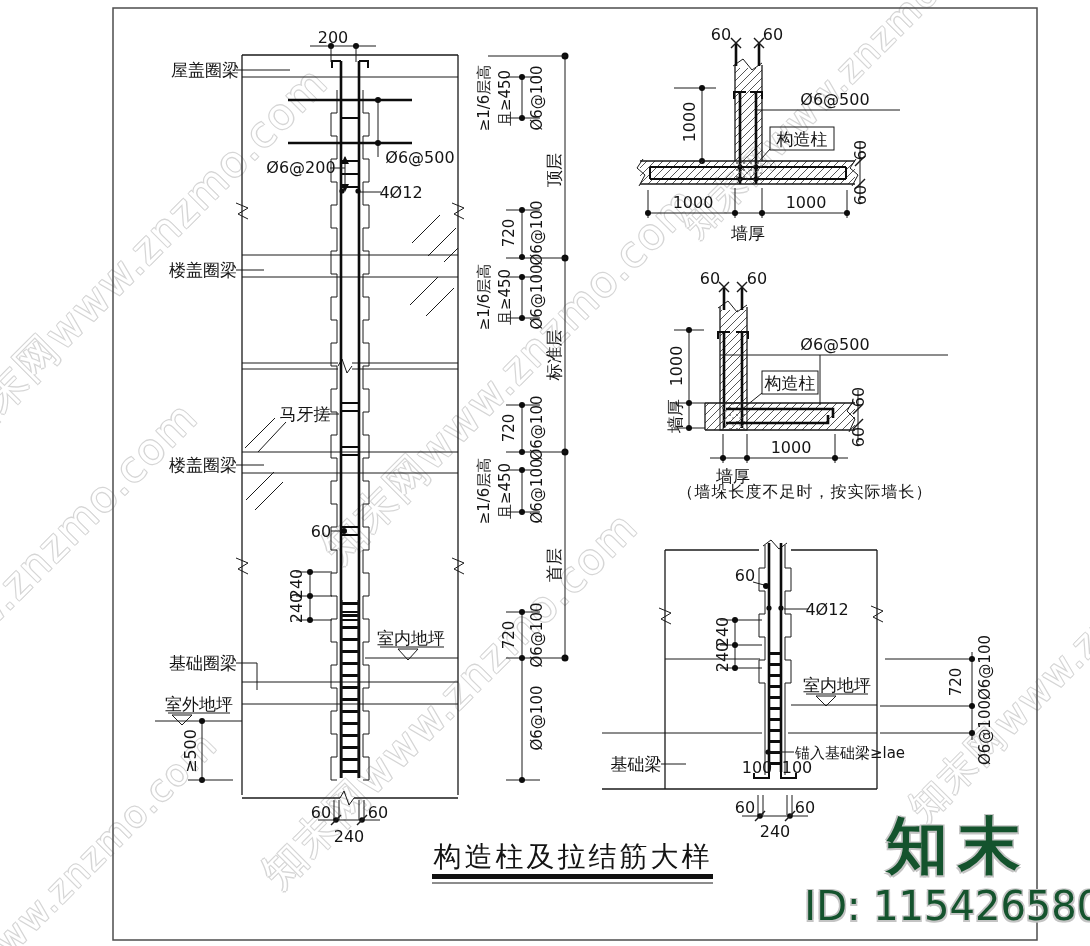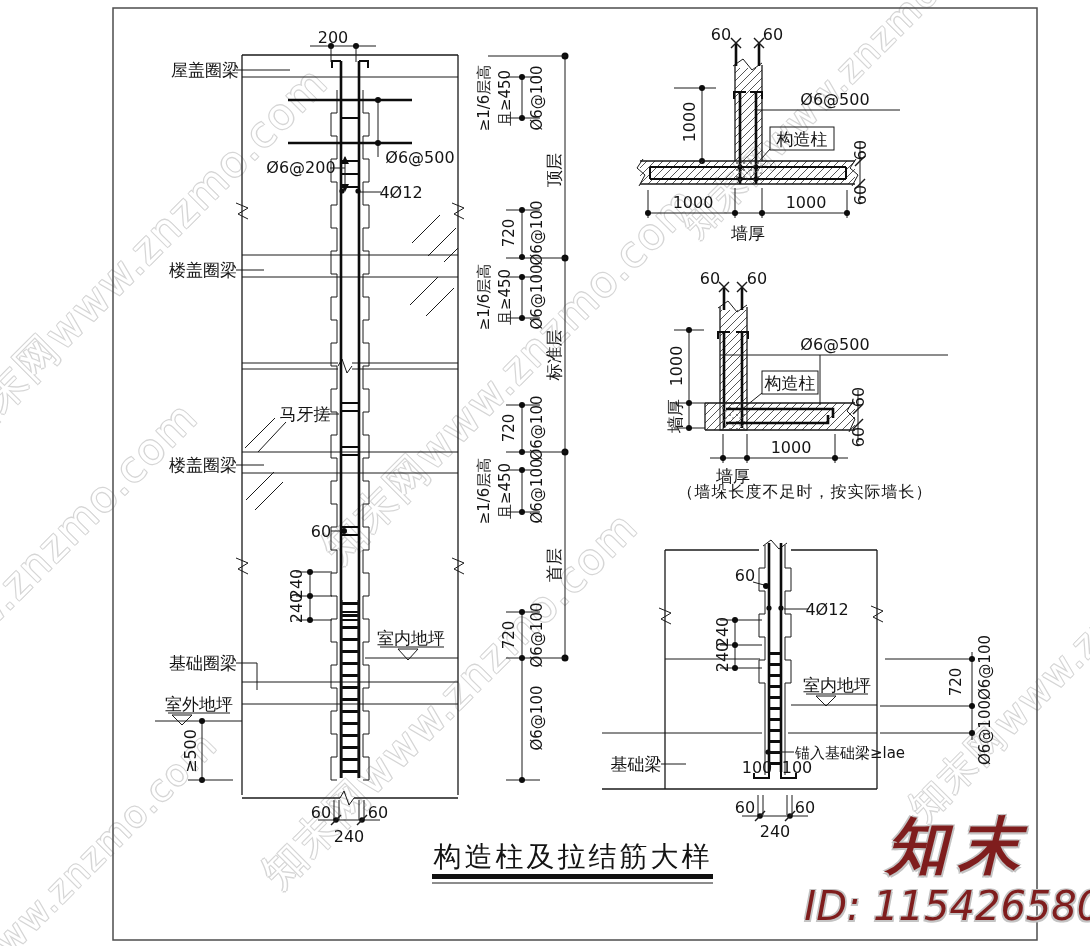--- a/index.html
+++ b/index.html
@@ -15,23 +15,23 @@
   svg text.sm{font-size:15px;}
   svg text.note{font-size:16px;letter-spacing:1px;}
   svg text.title{font-size:28px;letter-spacing:3px;}
   .ln{stroke:#1a1a1a;stroke-width:1;fill:none;}
   .lnb{stroke:#1a1a1a;stroke-width:1.3;fill:none;}
   .bar{stroke:#0c0c0c;stroke-width:2.6;fill:none;}
   .bar2{stroke:#0c0c0c;stroke-width:2;fill:none;}
   .dot{fill:#0c0c0c;}
   .tk{stroke:#1a1a1a;stroke-width:1.4;fill:none;}
   .frame{stroke:#4d4d4d;stroke-width:1.5;fill:none;}
-  .logo,.logo-id{position:absolute;z-index:3;color:#7f1d1d;white-space:nowrap;
+  .logo,.logo-id{position:absolute;z-index:3;color:#14532d;white-space:nowrap;
       transform:translate(-50%,-50%);
-      text-shadow:-1.5px -1.5px 0 #c4c4c4,1.5px -1.5px 0 #c4c4c4,-1.5px 1.5px 0 #c4c4c4,1.5px 1.5px 0 #c4c4c4;font-style:italic;}
+      text-shadow:-1.5px -1.5px 0 #c4c4c4,1.5px -1.5px 0 #c4c4c4,-1.5px 1.5px 0 #c4c4c4,1.5px 1.5px 0 #c4c4c4;}
   .logo{left:958px;top:846px;font-size:62px;letter-spacing:10px;font-weight:bold;}
   .logo-id{left:966px;top:906px;font-size:40px;}
 </style>
 </head>
 <body>
 
 <div class="canvas">
 
   <div class="wm" style="left:140px;top:255px;">知末网www.znzmo.com</div>
   <div class="wm" style="left:10px;top:590px;">知末网www.znzmo.com</div>

